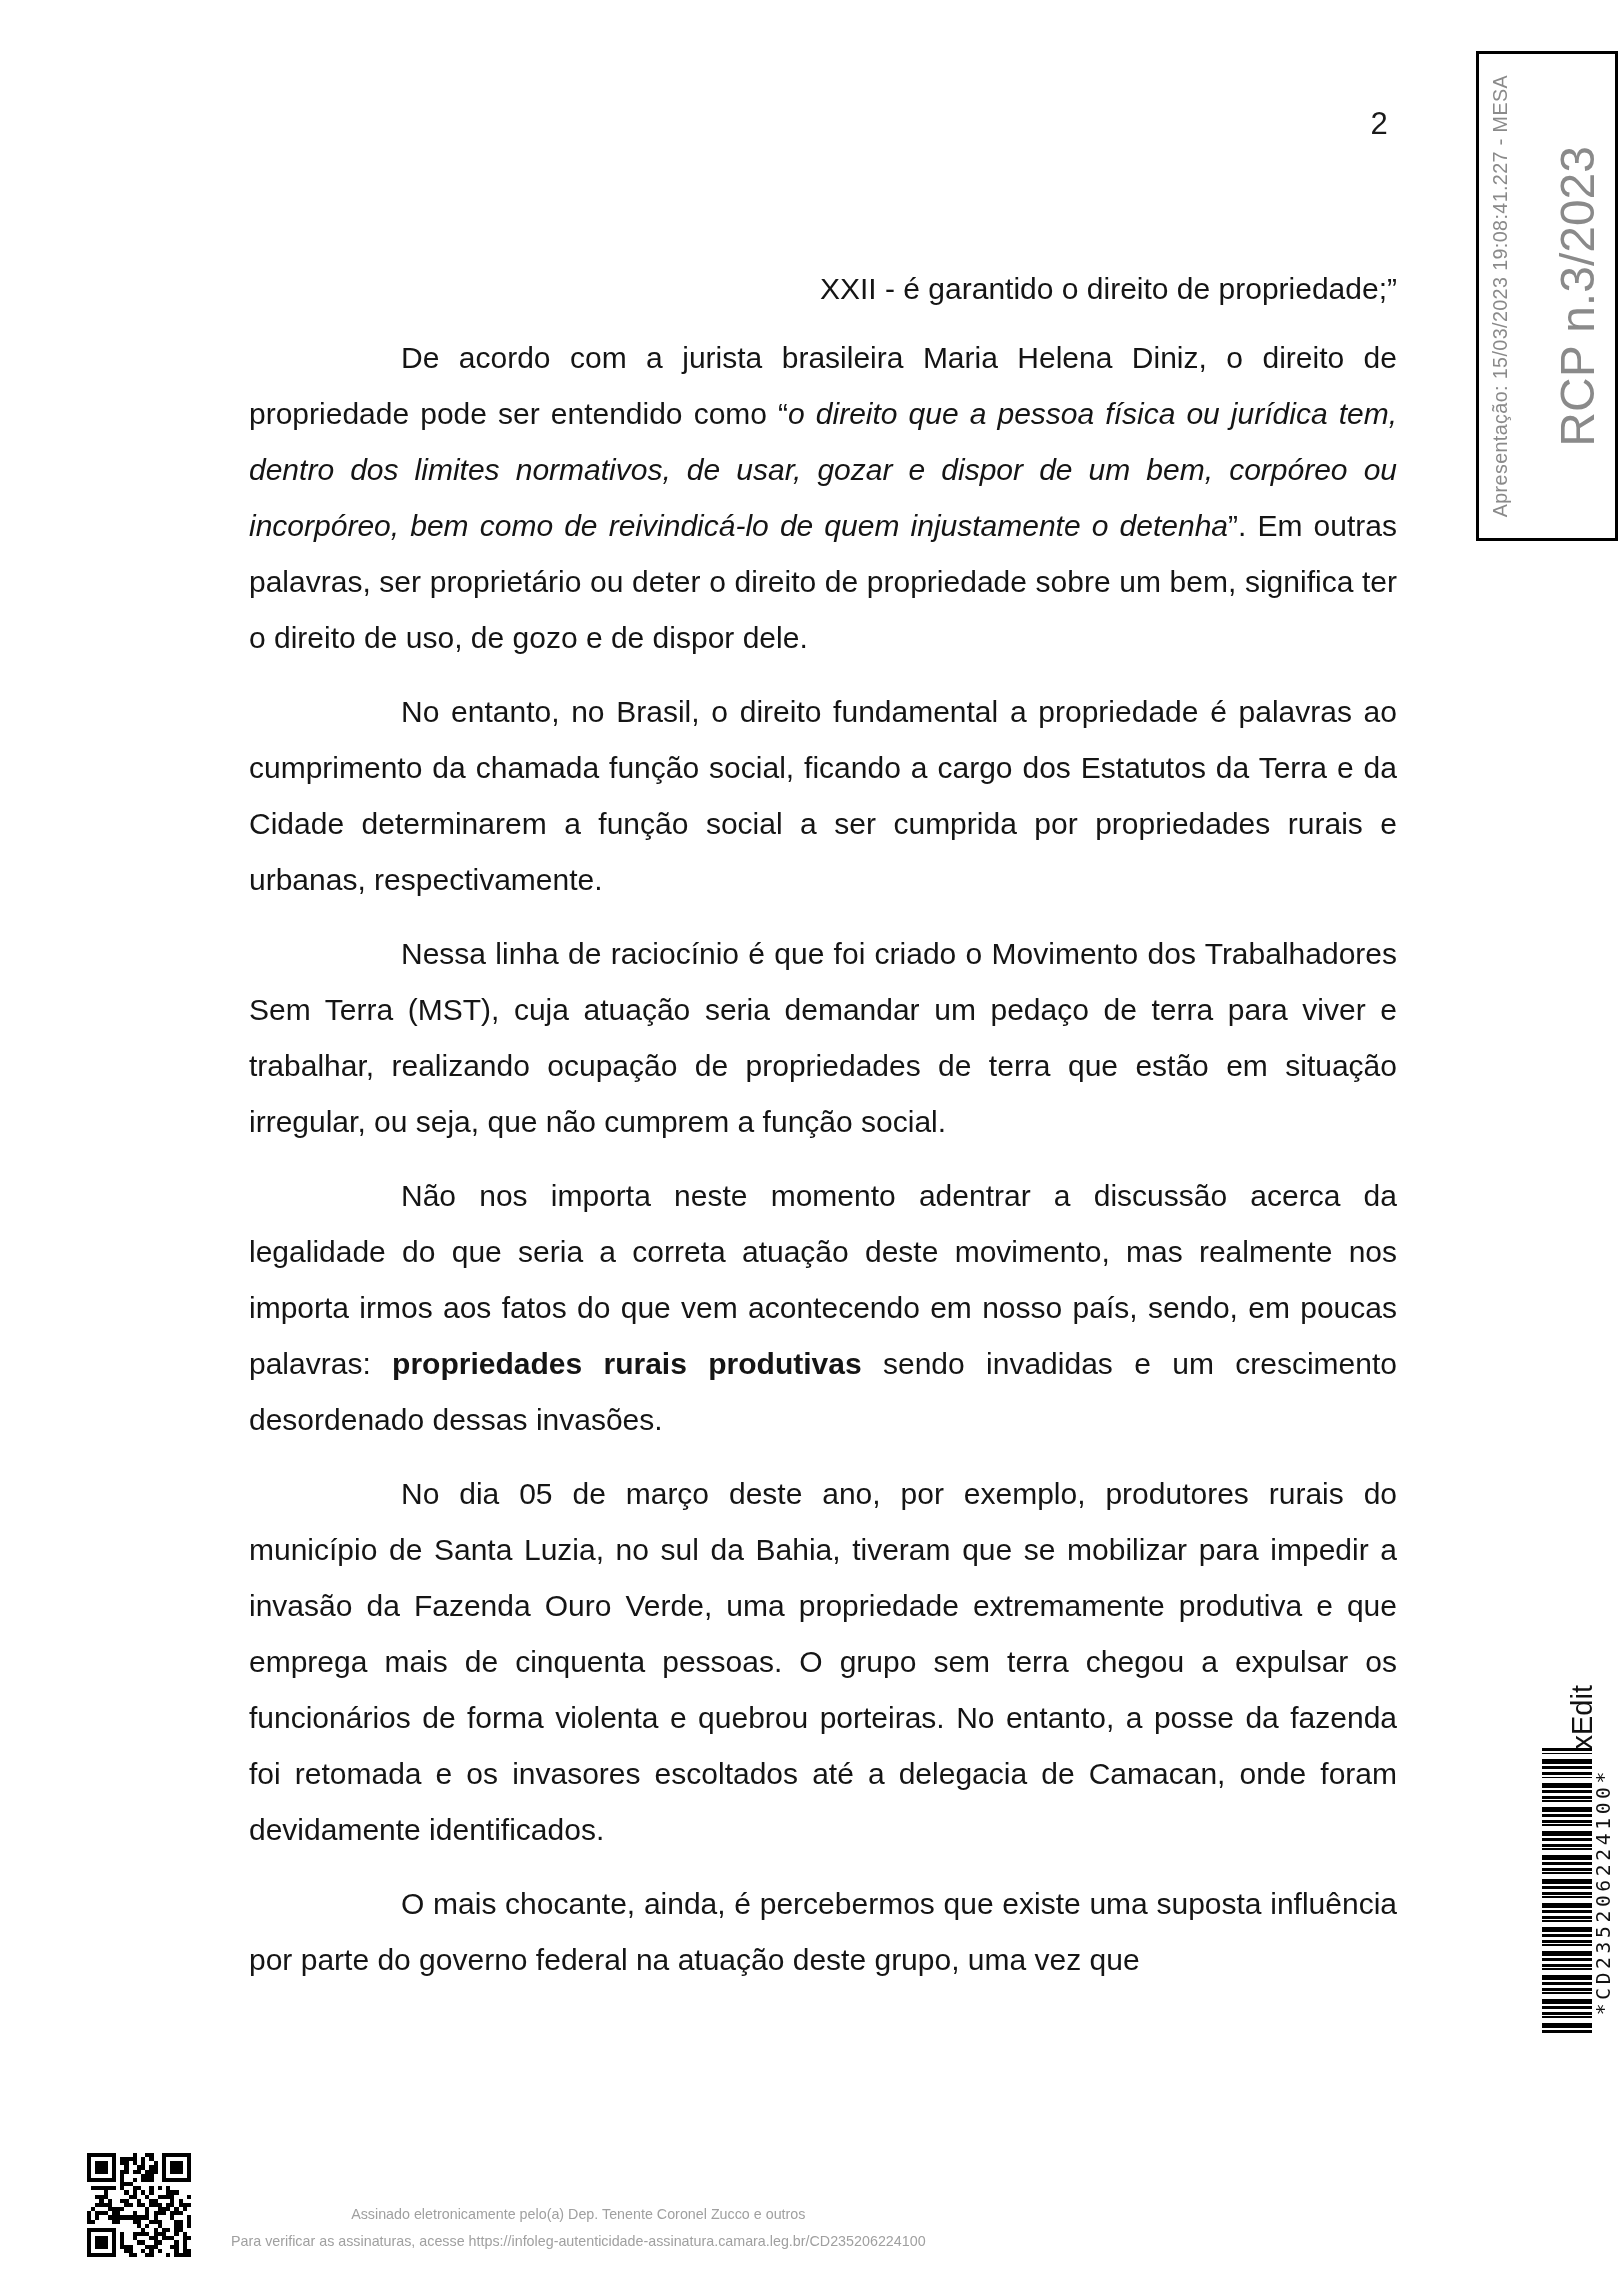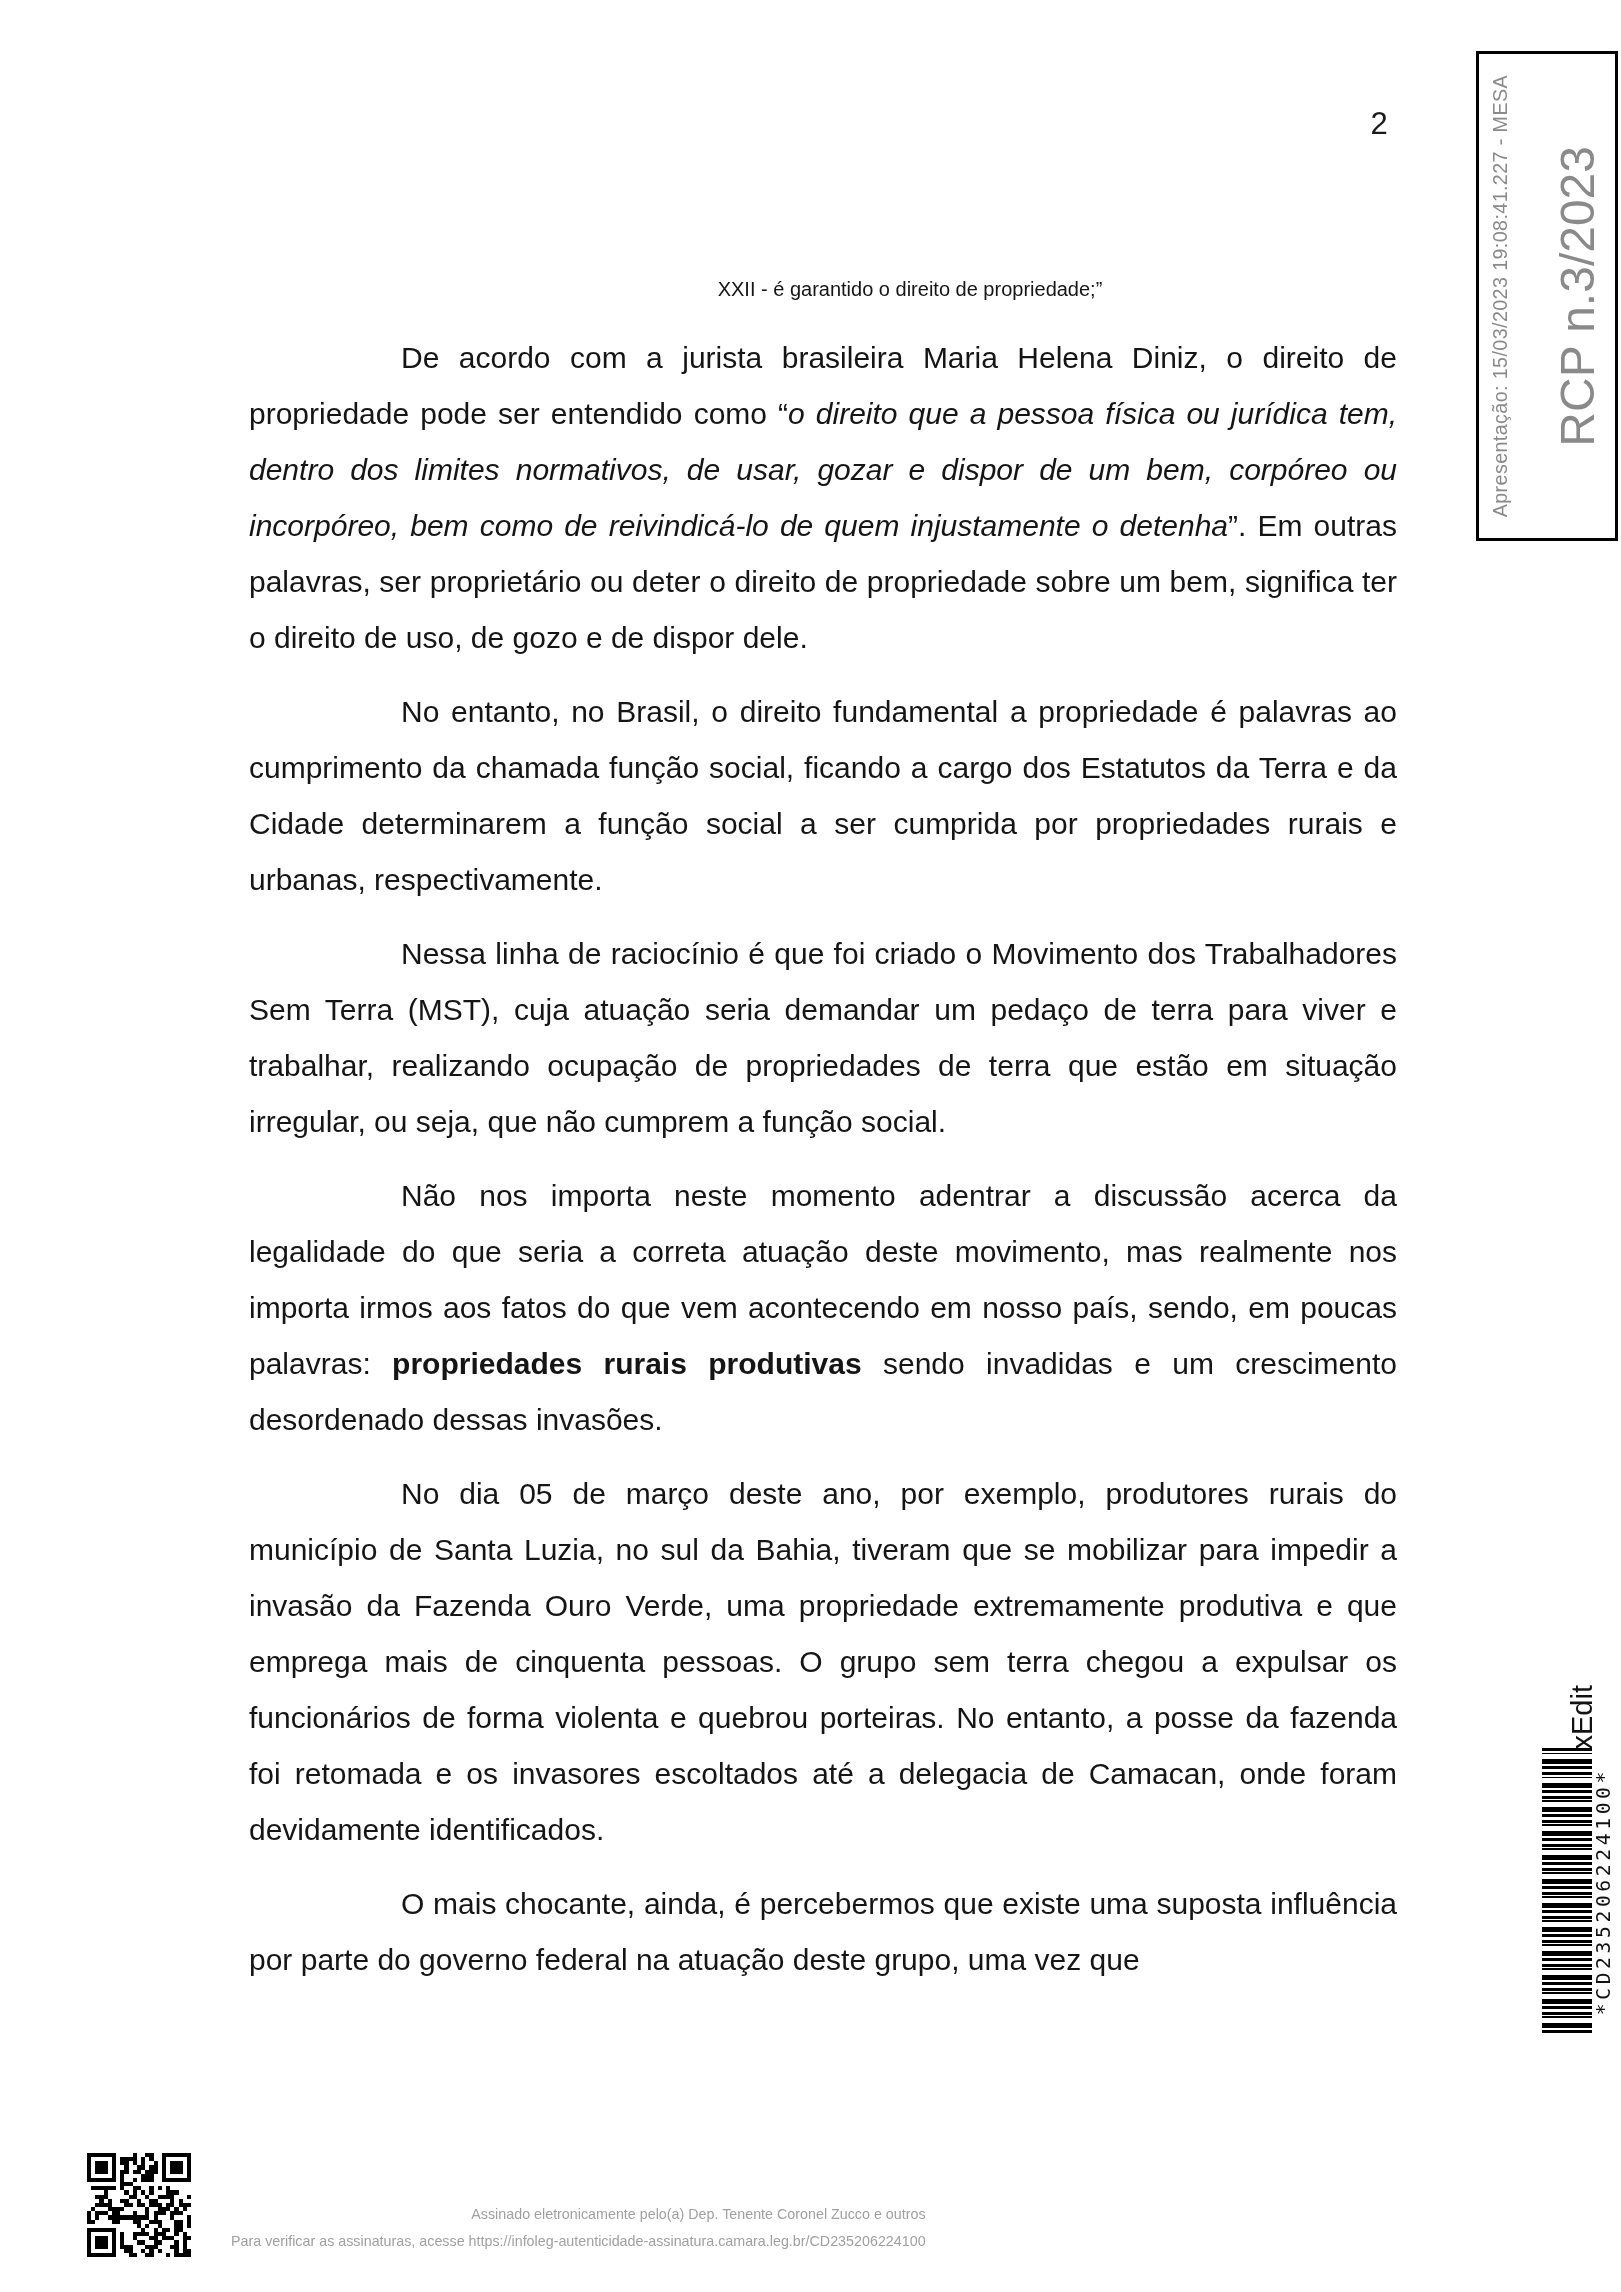--- a/index.html
+++ b/index.html
@@ -56,23 +56,23 @@
   .doc-body{
     position:absolute;
     left:233px;
     top:261px;
     width:1164px;
     font-size:30px;
     line-height:56px;
     text-align:justify;
   }
   .doc-heading{
-    text-align:center;
+    text-align:right;
     margin:0 0 13.4px 190px;
-    font-size:20px;
+    font-size:30px;
     line-height:56px;
   }
   .para{
     margin:0 0 18px 16px;
     text-indent:152px;
   }
   .para:last-child{margin-bottom:0;}
   .run-italic{font-style:italic;}
   .run-bold{font-weight:bold;}
   
@@ -133,21 +133,21 @@
     height:104px;
   }
   .qr svg{display:block;width:104px;height:104px;}
   .footer-text{
     position:absolute;
     left:231px;
     top:2201px;
     font-size:14.3px;
     line-height:27px;
     color:#a0a0a0;
-    text-align:right;
+    text-align:center;
   }
 </style>
 </head>
 <body>
 
 <div class="page">
 
   <div class="page-number">2</div>
 
   <div class="stamp-box">

